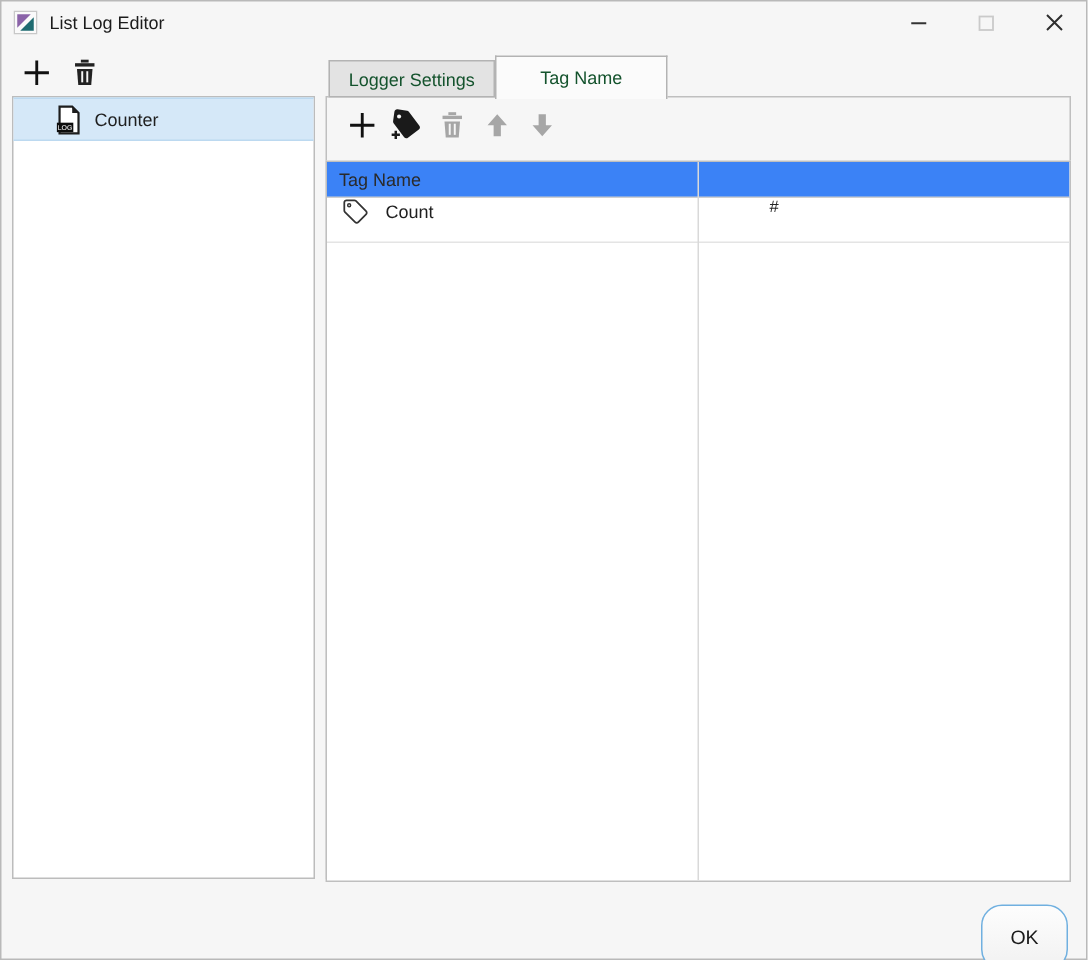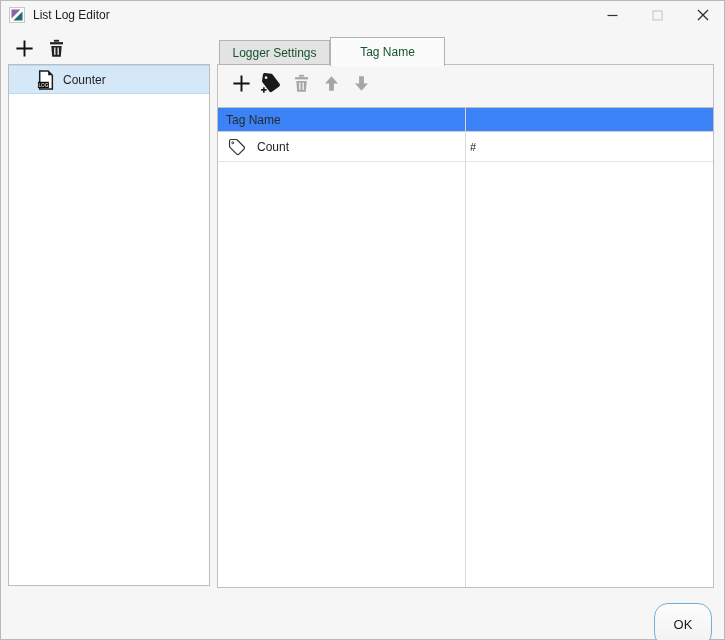--- a/index.html
+++ b/index.html
@@ -74,22 +74,22 @@
   .tbl-header {
     height: 24px; background: #3b82f6; border-bottom: 1px solid #cfcfcf;
     display: flex; align-items: center; font-size: 12px; color: #2a2a2a;
   }
   .col1 { width: 247px; padding-left: 8px; }
   .col2 { flex: 1; padding-left: 5px; }
   .col-sep {
     position: absolute; left: 247px; top: 0; bottom: 0; width: 1px; background: #d9d9d9;
   }
   .tbl-row {
-    height: 30px; display: flex; align-items: center;
-    border-bottom: 1px solid #e4e4e4; font-size: 12px; color: #1f1f1f;
+    height: 30px; display: flex; align-items: flex-start;
+    border-bottom: 1px solid #e4e4e4; font-size: 12px; color: #1f1f1f; gap: 43px;
   }
   .tbl-row .col1 { display: flex; align-items: center; padding-left: 10px; }
   .tbl-row .tag-label { margin-left: 11px; }
   .tbl-row .col2 { font-size: 11px; color: #222; }
 
   
   .ok-button {
     position: absolute; left: 654px; top: 603px; width: 58px; height: 44px;
     background: linear-gradient(#fdfdfd, #f1f1f1);
     border: 1px solid #70b0e0; border-radius: 14px;

